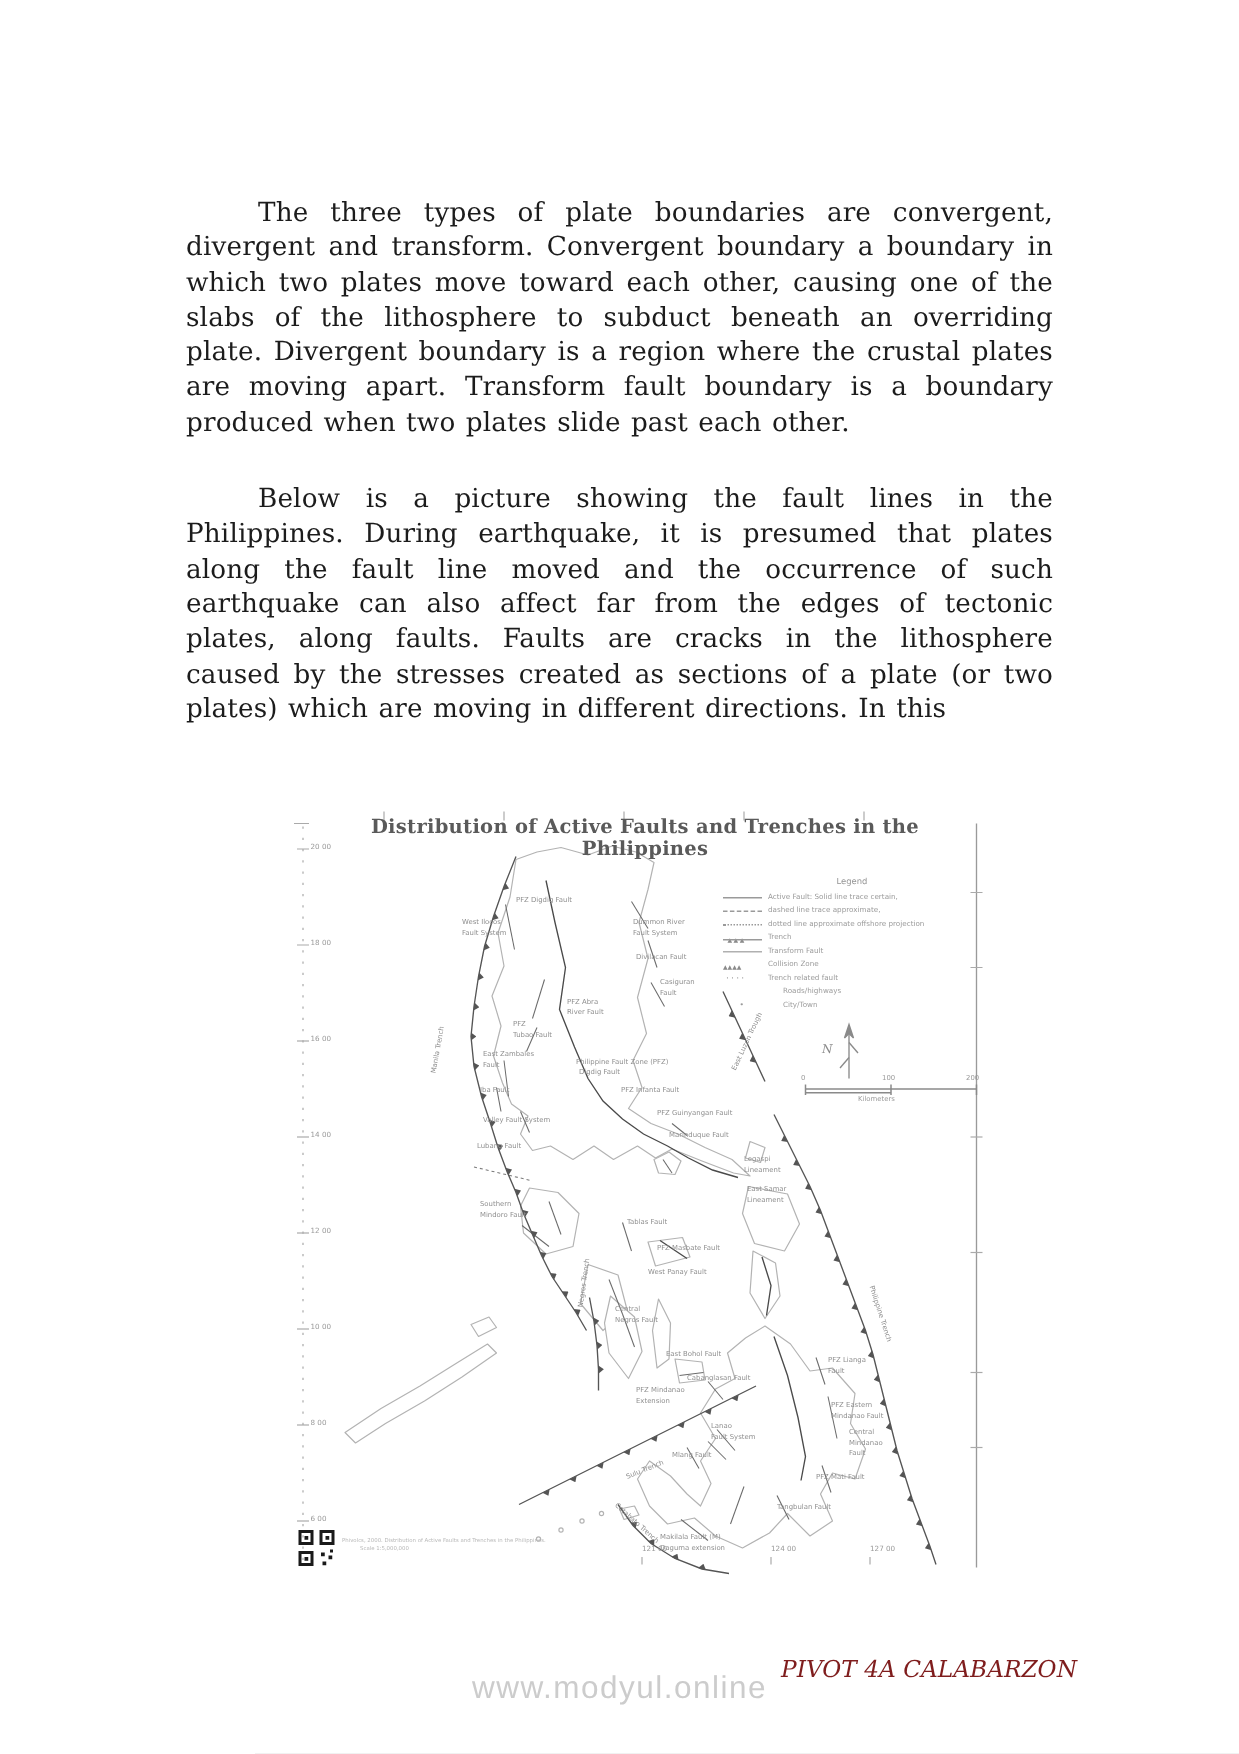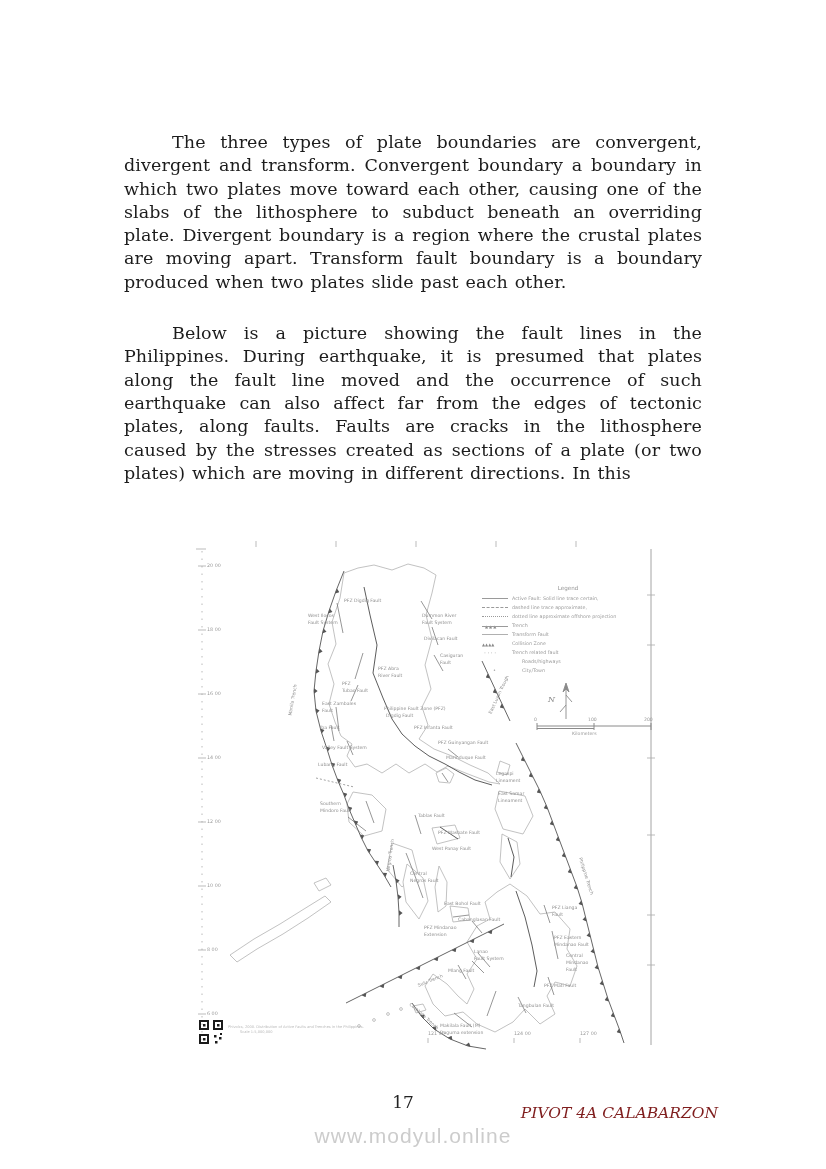--- a/index.html
+++ b/index.html
@@ -40,21 +40,21 @@
                font-size:8px;color:#8a8a8a;font-style:italic;}
   .scale-label{position:absolute;font-family:"DejaVu Sans",sans-serif;font-size:4.6px;color:#9a9a9a;}
   .fineprint{position:absolute;font-family:"DejaVu Sans",sans-serif;font-size:3.6px;line-height:4.2px;
              color:#b9b9b9;white-space:nowrap;}
   
   .caption{position:absolute;right:108px;top:1104px;font-family:"DejaVu Serif",serif;
            font-style:italic;font-size:15.5px;color:#7f1d1d;}
   .pagenum{position:absolute;left:0;top:1092px;width:806px;text-align:center;
            font-family:"DejaVu Serif",serif;font-size:17px;color:#222;}
   .watermark{position:absolute;left:0;top:1114px;width:826px;text-align:center;
-             font-family:"Liberation Sans",sans-serif;font-size:21px;color:#cccccc;letter-spacing:1px;margin-top:10px;}
+             font-family:"Liberation Sans",sans-serif;font-size:21px;color:#cccccc;letter-spacing:1px;}
 </style>
 </head>
 <body>
 
 <div class="page">
 
   <div class="bodytext">
     <p class="para">The three types of plate boundaries are convergent, divergent and transform. Convergent boundary a boundary in which two plates move toward each other, causing one of the slabs of the lithosphere to subduct beneath an overriding plate. Divergent boundary is a region where the crustal plates are moving apart. Transform fault boundary is a boundary produced when two plates slide past each other.</p>
     <p class="para gap">Below is a picture showing the fault lines in the Philippines. During earthquake, it is  presumed that  plates along the fault line moved  and the occurrence of  such earthquake can also  affect far from the edges of tectonic plates, along faults.  Faults are cracks in the lithosphere caused by the stresses created as sections of a plate (or two plates) which are moving in different directions. In this</p>
   </div>
@@ -188,20 +188,21 @@
         <rect x="21" y="489" width="2.5" height="2.5"></rect>
         <rect x="4" y="500" width="8" height="8" fill="none" stroke="#1a1a1a" stroke-width="2"></rect>
         <rect x="7" y="503" width="2.5" height="2.5"></rect>
         <rect x="18" y="500" width="2.5" height="2.5"></rect>
           <rect x="23" y="502" width="2.5" height="2.5"></rect>
         <rect x="19" y="506" width="2.5" height="2.5"></rect>
           <rect x="24" y="498" width="2" height="2"></rect>
       </g>
     </svg>
 
+    <div class="fig-title">Distribution of Active Faults and Trenches in the Philippines</div>
 
     <div class="legend">
       <div class="legend-title">Legend</div>
       <div id="legend-items">
           <div class="lrow">
             <span class="sw sw-solid"></span>
             <span class="ltext">Active Fault: Solid line trace certain,</span>
           </div>
           <div class="lrow">
             <span class="sw sw-dashed"></span>
@@ -318,15 +319,14 @@
     <span class="scale-label" style="left:338px;top:182px;">0</span>
     <span class="scale-label" style="left:392px;top:182px;">100</span>
     <span class="scale-label" style="left:448px;top:182px;">200</span>
     <span class="scale-label" style="left:376px;top:196px;">Kilometers</span>
 
     <div class="fineprint" style="left:32px;top:490px;">Phivolcs, 2000. Distribution of Active Faults and Trenches in the Philippines.</div>
     <div class="fineprint" style="left:44px;top:495px;">Scale 1:5,000,000</div>
   </div>
 
   <div class="caption">PIVOT 4A CALABARZON</div>
-  <div class="pagenum">17</div>
   <div class="watermark">www.modyul.online</div>
 </div>
 
 </body></html>

